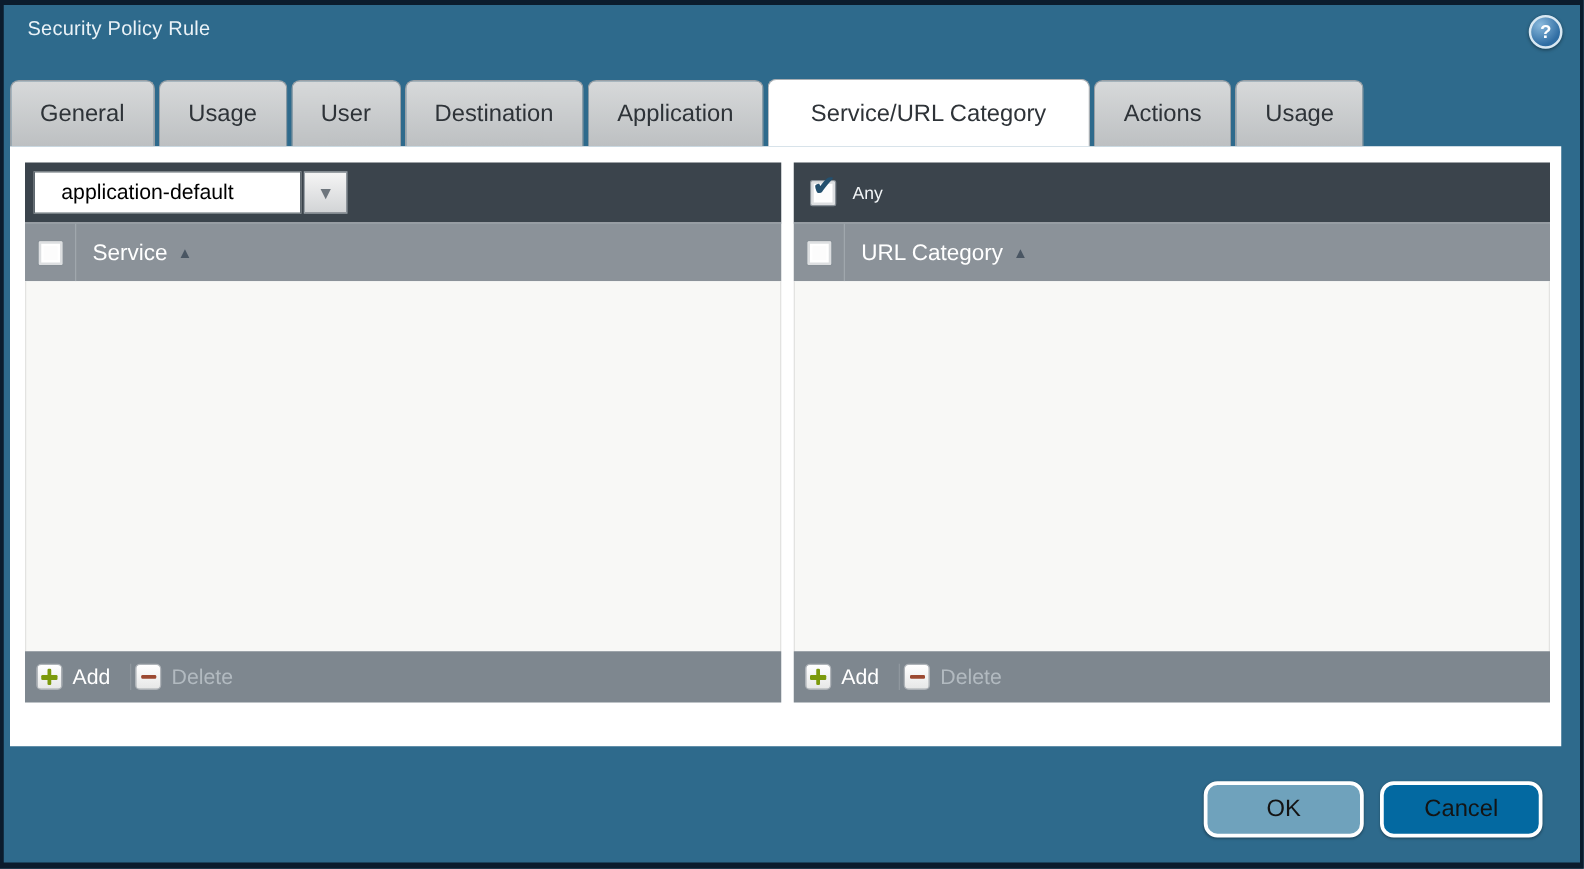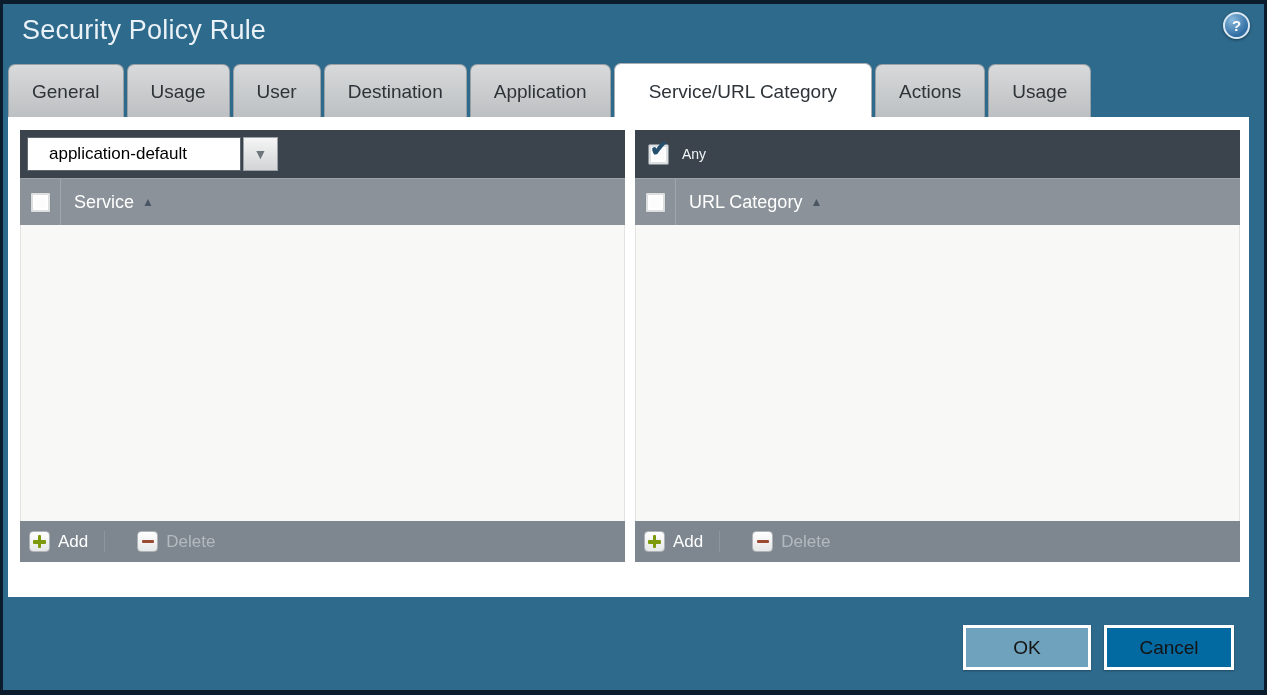--- a/index.html
+++ b/index.html
@@ -11,21 +11,21 @@
   }
   .frame {
     position:absolute; inset:0; pointer-events:none; z-index:50;
     border:3px solid #0B1C2D; border-top-width:4px; border-bottom-width:5px;
     box-sizing:border-box;
   }
 
   
   .title {
     position:absolute; left:22px; top:15px;
-    color:#EAF2F7; font-size:27px; letter-spacing:0.2px;
+    color:#EAF2F7; font-size:16px; letter-spacing:0.2px;
   }
   .help-btn {
     position:absolute; top:12px; right:17px; width:27px; height:27px;
     border-radius:50%;
     background:radial-gradient(circle at 32% 26%, #8AB9DC, #2F6DA3 70%);
     border:2px solid #D9E8F2;
     box-shadow:0 1px 3px rgba(0,0,0,0.45);
     display:flex; align-items:center; justify-content:center;
     color:#FFFFFF; font-size:15px; font-weight:bold; box-sizing:border-box;
     cursor:pointer;
@@ -123,29 +123,29 @@
     position:relative;
   }
   .plus-shape { position:relative; width:13px; height:13px; }
   .plus-shape::before, .plus-shape::after {
     content:""; position:absolute; background:#7C9A0C; border-radius:1px;
   }
   .plus-shape::before { left:0; top:5px; width:13px; height:3.5px; }
   .plus-shape::after  { left:4.75px; top:0; width:3.5px; height:13px; }
   .minus-shape { width:12px; height:3.5px; background:#9C4A32; border-radius:1px; }
   .add-label { color:#FFFFFF; }
-  .btn-delete { margin-left:16px; padding-left:32px; border-left:1px solid #8F979E; }
+  .btn-delete { margin-left:16px; padding-left:3px; border-left:1px solid #8F979E; }
   .delete-label { color:#B2BAC0; }
 
   
   .dialog-buttons {
     position:absolute; right:33px; bottom:25px; display:flex; gap:13px; z-index:5;
   }
   .dlg-btn {
-    height:45px; border:3px solid #FFFFFF; border-radius:0;
+    height:45px; border:3px solid #FFFFFF; border-radius:11px;
     font-size:19px; color:#141414; font-family:"Liberation Sans", sans-serif;
     display:flex; align-items:center; justify-content:center;
     box-sizing:border-box; cursor:pointer;
     box-shadow:0 1px 2px rgba(0,0,0,0.3);
   }
   .btn-ok { width:128px; background:#6FA2BC; }
   .btn-cancel { width:130px; background:#0369a1; }
 </style>
 </head>
 <body>

